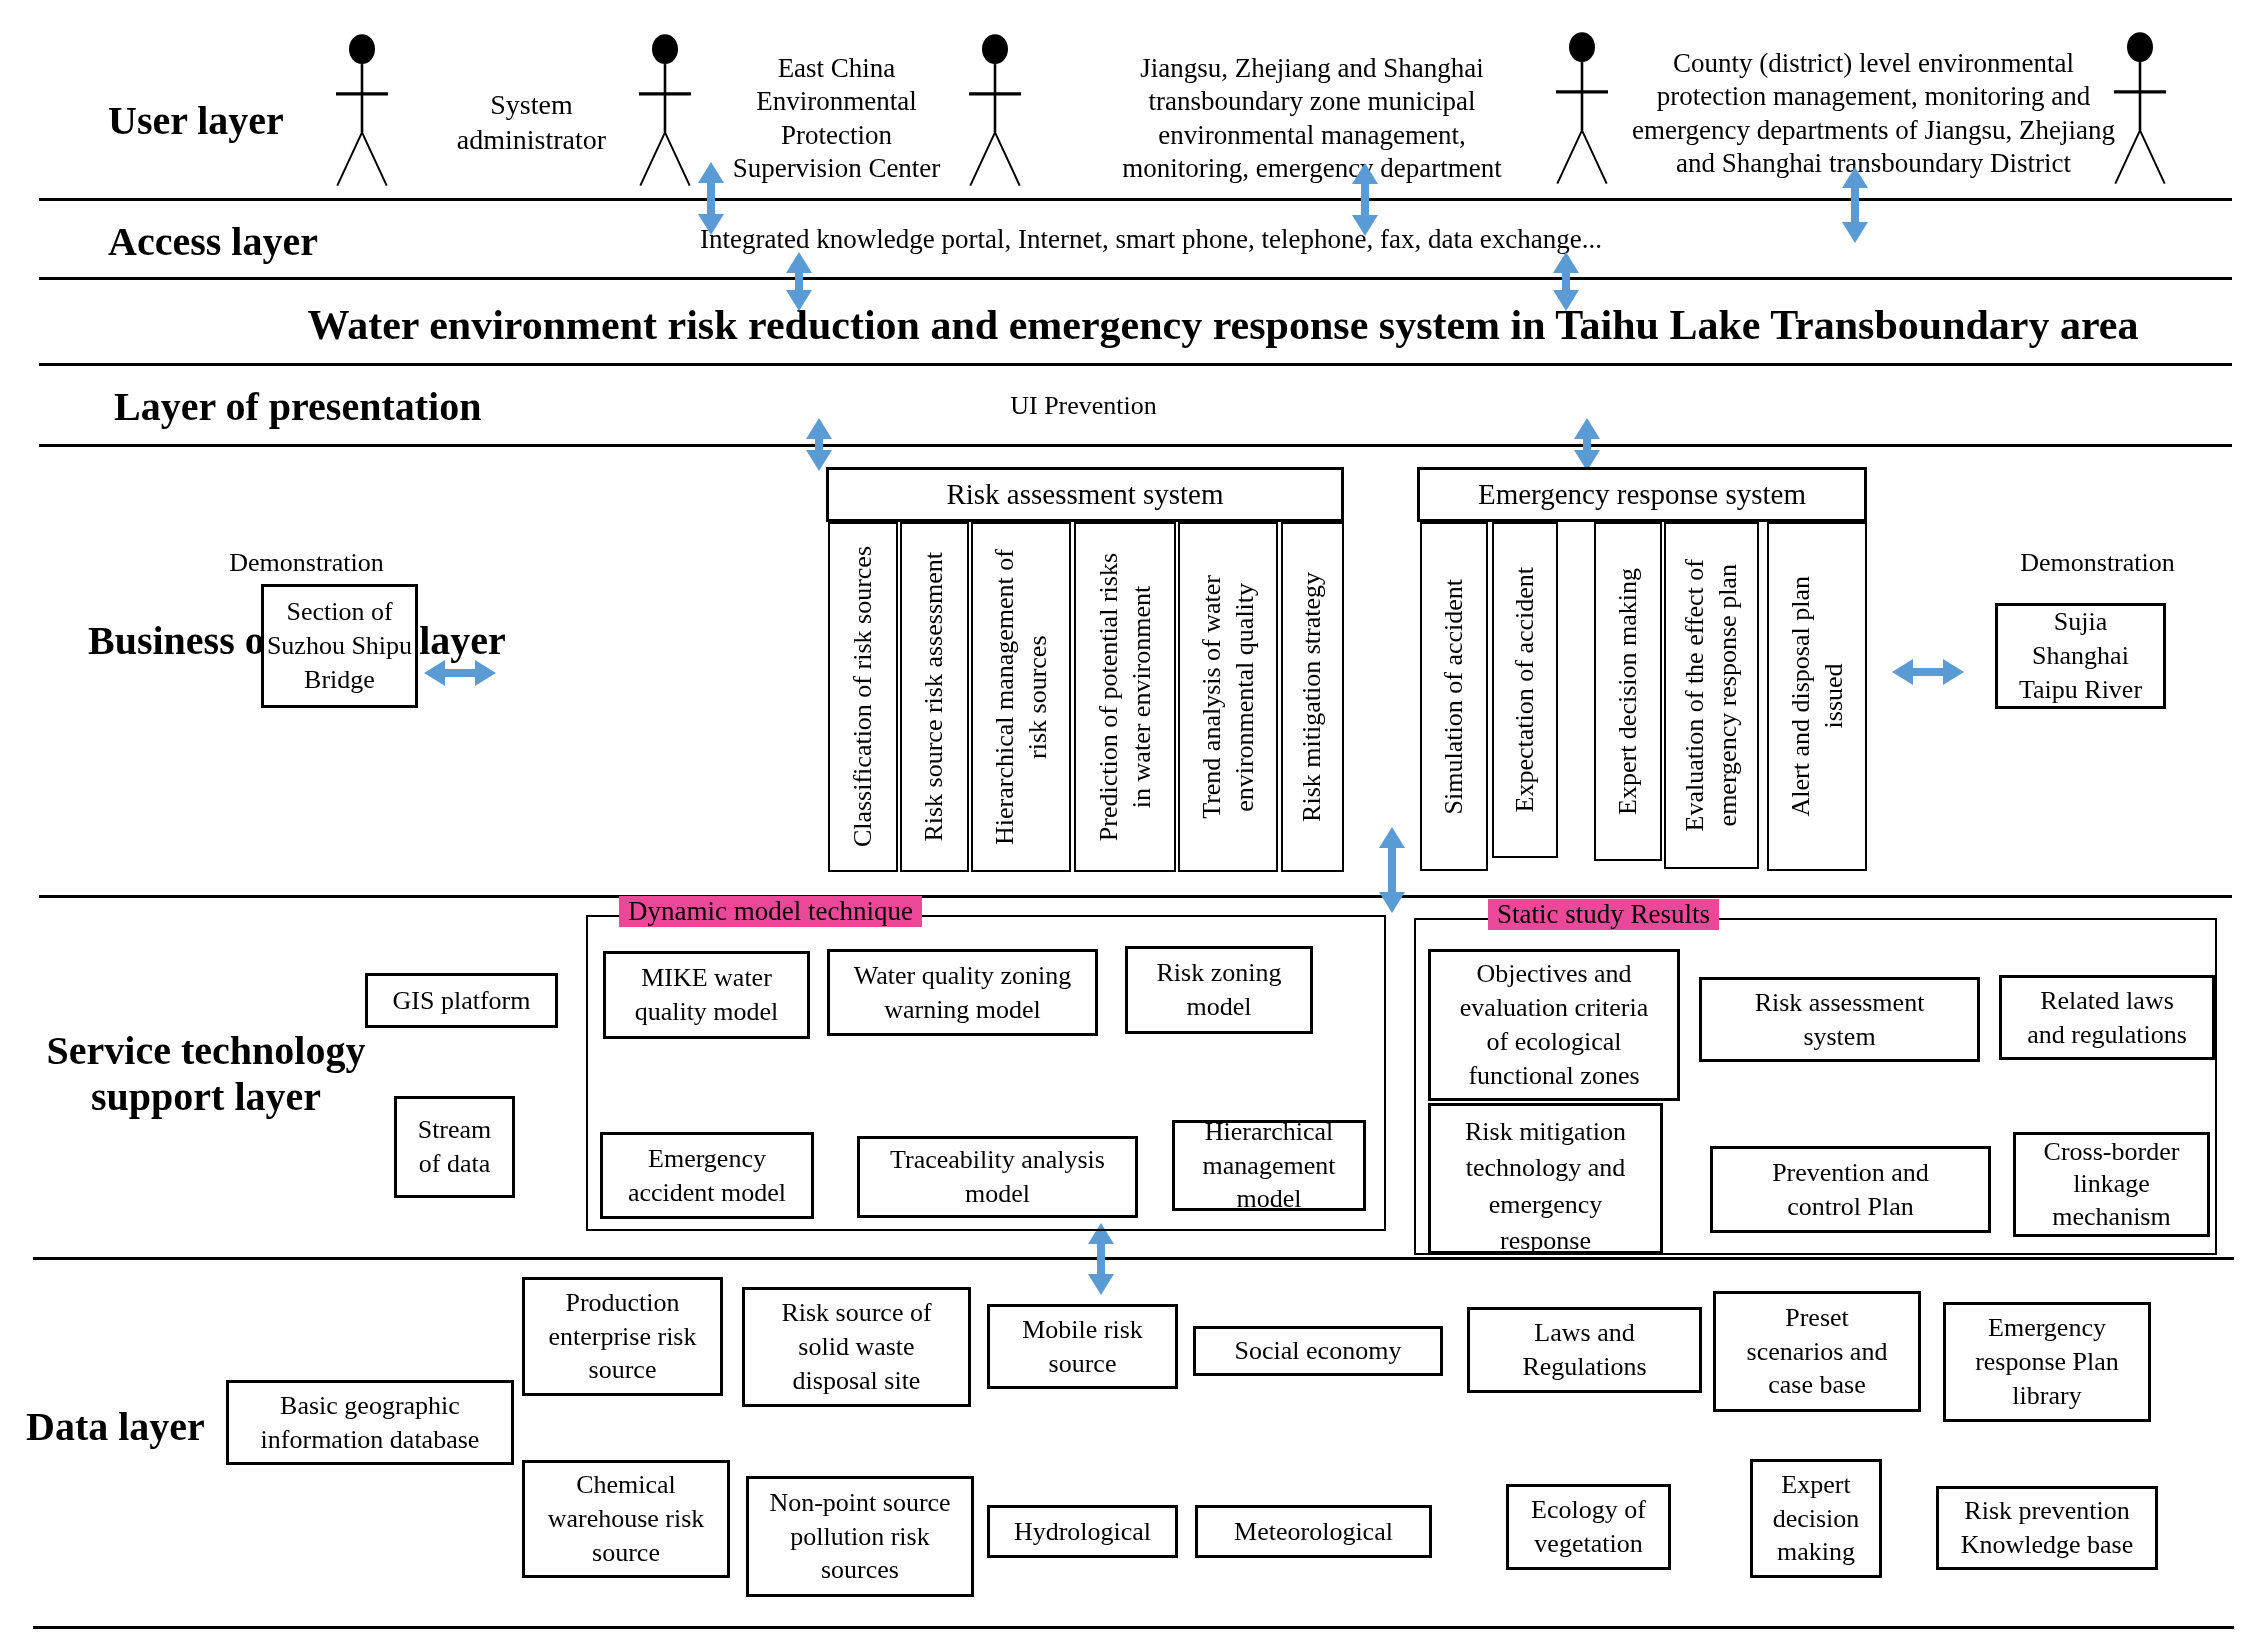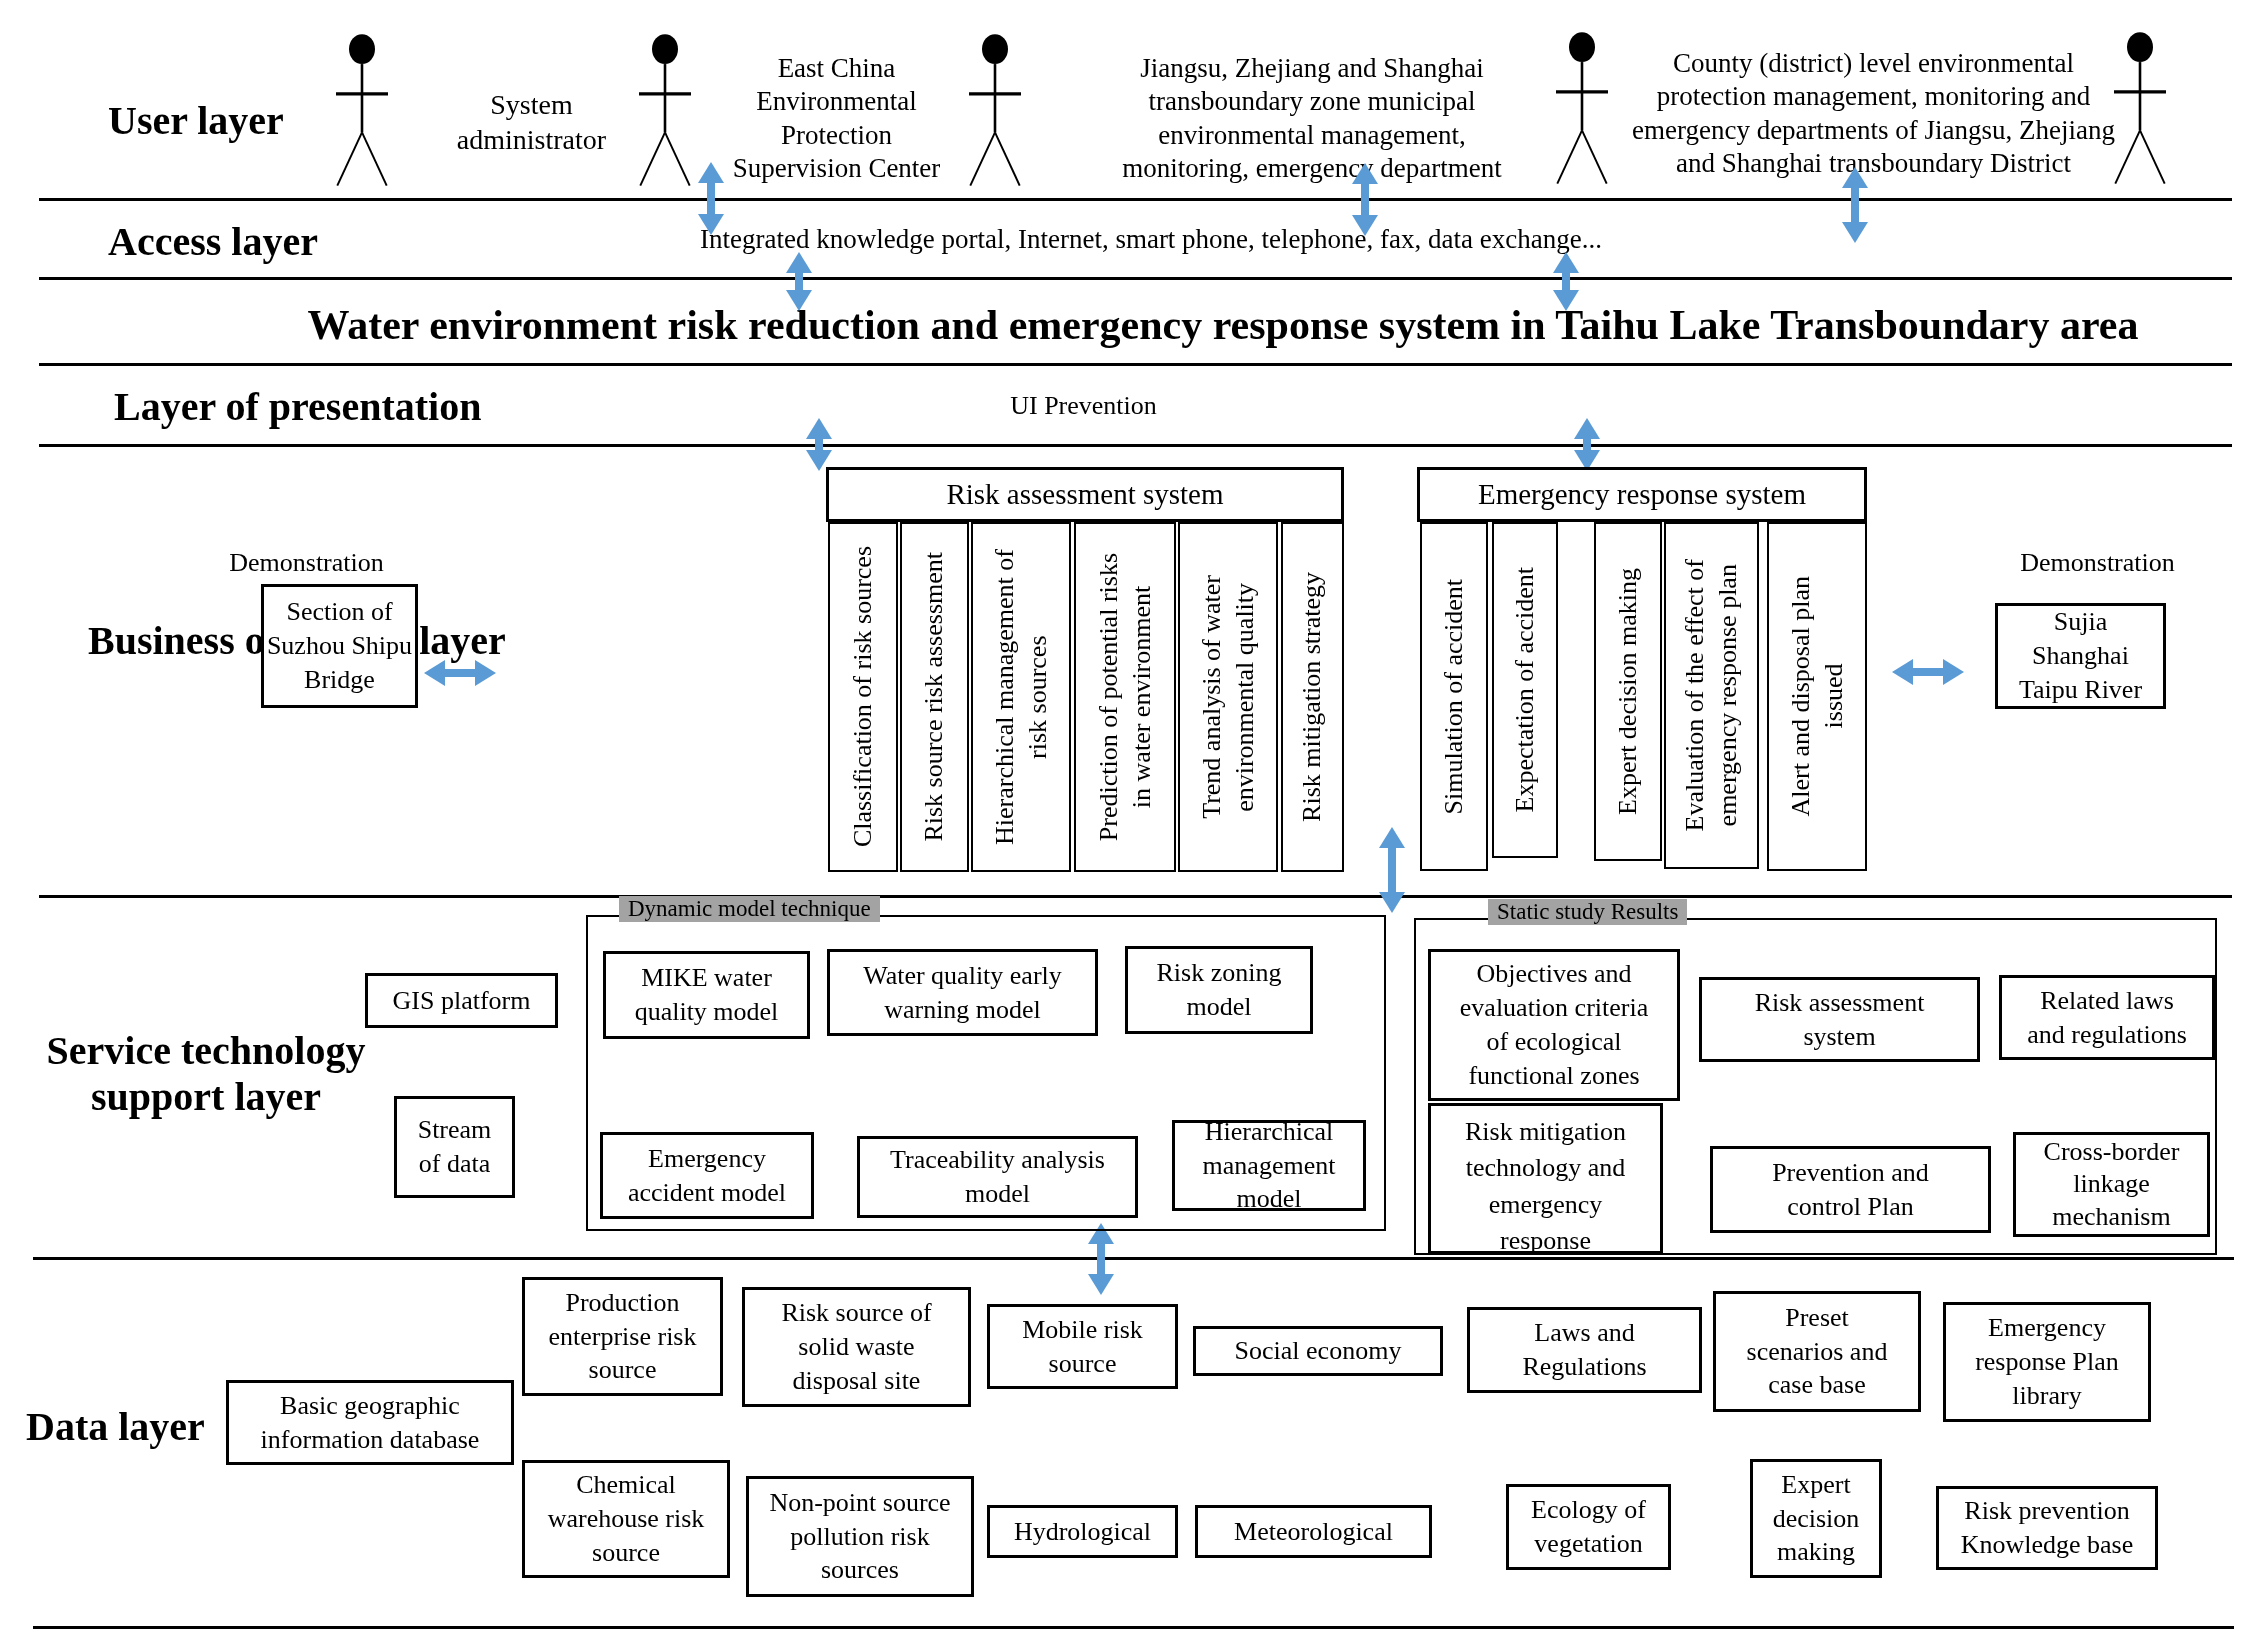--- a/index.html
+++ b/index.html
@@ -10,21 +10,21 @@
   .center{text-align:center;}
   .mlabel{position:absolute;font-size:27px;line-height:1.24;text-align:center;white-space:pre-line;}
   .titletext{position:absolute;font-weight:bold;font-size:42px;text-align:center;white-space:nowrap;}
   .box{position:absolute;border:3.3px solid #000;background:#fff;display:flex;align-items:center;justify-content:center;
        text-align:center;white-space:pre-line;font-size:26px;line-height:1.3;box-sizing:border-box;}
   .clipbox{align-items:flex-start;overflow:hidden;padding-top:7.8px;}
   .hdr{font-size:29px;}
   .vcol{position:absolute;border:2.6px solid #000;background:#fff;display:flex;align-items:center;justify-content:center;box-sizing:border-box;}
   .vtext{writing-mode:vertical-rl;transform:rotate(180deg);white-space:pre-line;text-align:center;font-size:26px;line-height:1.25;}
   .group{position:absolute;border:2px solid #000;background:transparent;box-sizing:border-box;}
-  .grouplabel{position:absolute;top:-21px;left:31px;background:#a3a3a3;padding:0 9px;font-size:23px;white-space:nowrap;}
+  .grouplabel{position:absolute;top:-21px;left:31px;background:#ec4899;padding:0 9px;font-size:27px;white-space:nowrap;}
   .varr{position:absolute;width:26px;display:flex;flex-direction:column;align-items:center;}
   .varr .hd-up{width:0;height:0;border-left:13px solid transparent;border-right:13px solid transparent;border-bottom:21px solid var(--arrow);}
   .varr .hd-dn{width:0;height:0;border-left:13px solid transparent;border-right:13px solid transparent;border-top:21px solid var(--arrow);}
   .varr .shaft{width:7.2px;flex:1;background:var(--arrow);}
   .harr{position:absolute;height:26px;display:flex;flex-direction:row;align-items:center;}
   .harr .hd-l{width:0;height:0;border-top:13px solid transparent;border-bottom:13px solid transparent;border-right:21px solid var(--arrow);}
   .harr .hd-r{width:0;height:0;border-top:13px solid transparent;border-bottom:13px solid transparent;border-left:21px solid var(--arrow);}
   .harr .shaft{height:7.2px;flex:1;background:var(--arrow);}
   .actor{position:absolute;width:78px;height:157px;}
 </style>
@@ -217,21 +217,21 @@
 
   <div class="box" style="left:365px;top:973px;width:193px;height:55px;">GIS platform</div>
   <div class="box" style="left:394px;top:1096px;width:121px;height:102px;">Stream
 of data</div>
 
   <div class="group" style="left:586px;top:915px;width:800px;height:316px;">
     <div class="grouplabel">Dynamic model technique</div>
   </div>
   <div class="box" style="left:603px;top:951px;width:207px;height:88px;">MIKE water
 quality model</div>
-  <div class="box" style="left:827px;top:949px;width:271px;height:87px;">Water quality early
+  <div class="box" style="left:827px;top:949px;width:271px;height:87px;">Water quality zoning
 warning model</div>
   <div class="box" style="left:1125px;top:946px;width:188px;height:88px;">Risk zoning
 model</div>
   <div class="box" style="left:600px;top:1132px;width:214px;height:87px;">Emergency
 accident model</div>
   <div class="box" style="left:857px;top:1136px;width:281px;height:82px;">Traceability analysis
 model</div>
   <div class="box" style="left:1172px;top:1120px;width:194px;height:91px;">Hierarchical
 management
 model</div>

